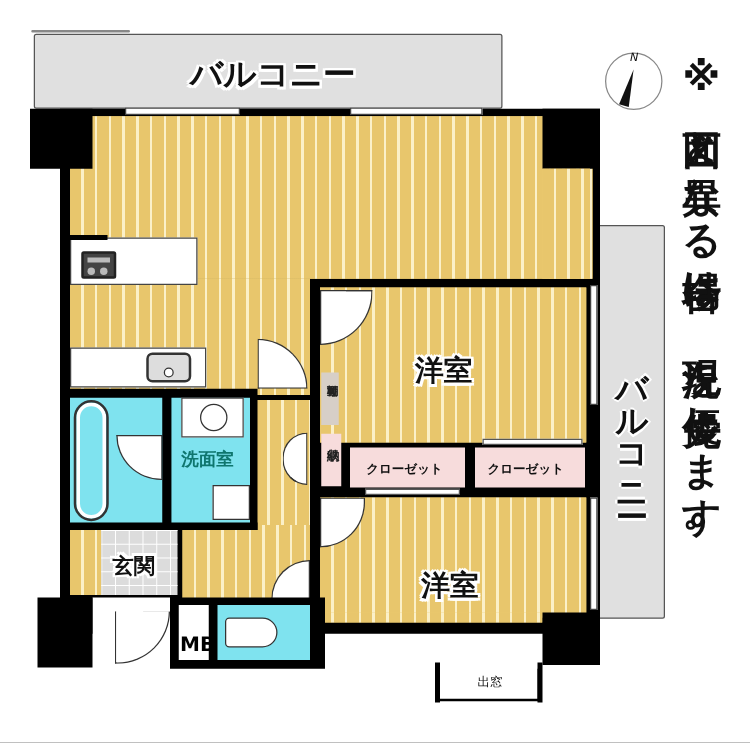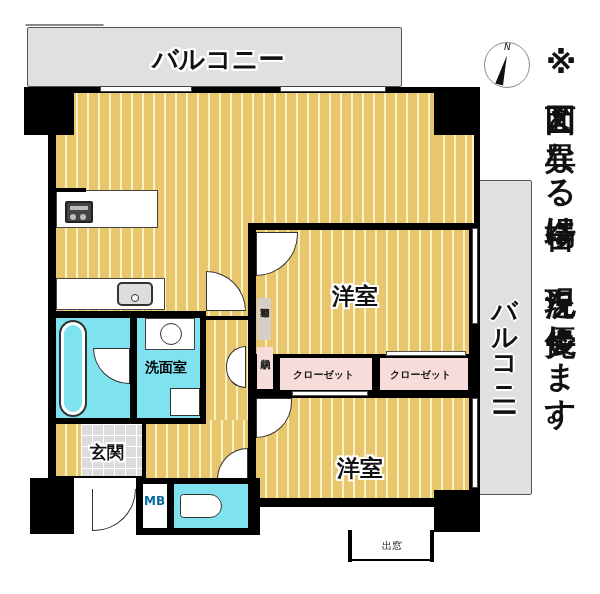--- a/index.html
+++ b/index.html
@@ -105,37 +105,37 @@
 <div class="abs white door" style="left:217px;top:448px;width:31px;height:32px;border-radius:31px 0 0 0;"></div>
 
 <div class="abs wet" style="left:56px;top:318px;width:74px;height:102px;"></div>
 <div class="abs" style="left:59px;top:320px;width:28px;height:97px;background:#7fe3ef;border:2px solid #333;border-radius:14px;box-shadow:inset 0 0 0 3px #fff;"></div>
 <div class="abs white door" style="left:93px;top:348px;width:37px;height:36px;border-radius:0 0 0 37px;"></div>
 
 <div class="abs wet" style="left:137px;top:318px;width:64px;height:102px;"></div>
 <div class="abs white" style="left:145px;top:318px;width:50px;height:32px;border:1px solid #444;">
   <div class="abs" style="left:14px;top:4px;width:22px;height:22px;border:1.5px solid #333;border-radius:50%;"></div>
 </div>
-<span class="abs" style="left:145px;top:359px;font-size:14px;font-weight:bold;color:#000000;">洗面室</span>
+<span class="abs" style="left:145px;top:359px;font-size:14px;font-weight:bold;color:#0f766e;">洗面室</span>
 <div class="abs white" style="left:170px;top:388px;width:30px;height:28px;border:1.5px solid #333;"></div>
 <div class="abs wall" style="left:130px;top:316px;width:7px;height:108px;"></div>
 <div class="abs wall" style="left:48px;top:418px;width:158px;height:6px;"></div>
 <div class="abs wall" style="left:200px;top:316px;width:6px;height:108px;"></div>
 <div class="abs wall" style="left:48px;top:311px;width:158px;height:7px;"></div>
 
 <div class="abs floor" style="left:56px;top:424px;width:25px;height:52px;"></div>
 <div class="abs tile" style="left:81px;top:424px;width:61px;height:52px;"></div>
 <span class="abs label" style="left:90px;top:441px;font-size:17px;">玄関</span>
 
 <div class="abs white" style="left:74px;top:478px;width:62px;height:57px;"></div>
 <div class="abs wall" style="left:30px;top:478px;width:44px;height:56px;"></div>
 <div class="abs white door" style="left:92px;top:489px;width:44px;height:42px;border-radius:0 0 44px 0;border-top:none;"></div>
 <div class="abs wall" style="left:136px;top:478px;width:124px;height:57px;"></div>
 <div class="abs white" style="left:143px;top:484px;width:24px;height:44px;">
-  <span class="abs" style="left:1px;top:10px;font-size:12px;font-weight:bold;color:#0369a1;">MB</span>
+  <span class="abs" style="left:1px;top:22px;font-size:16px;font-weight:bold;color:#000000;">MB</span>
 </div>
 <div class="abs wet" style="left:174px;top:484px;width:74px;height:44px;"></div>
 <div class="abs white" style="left:180px;top:494px;width:42px;height:24px;border:1.5px solid #333;border-radius:4px 14px 14px 4px;"></div>
 
 <div class="abs" style="left:484px;top:42px;width:46px;height:46px;border:1px solid #888;border-radius:50%;background:#fff;">
   <span class="abs" style="left:19px;top:-1px;font-size:9px;font-style:italic;color:#111;">N</span>
   <div class="abs" style="left:14px;top:12px;width:0;height:0;border-left:4px solid transparent;border-right:4px solid transparent;border-bottom:30px solid #111;transform:rotate(15deg);"></div>
 </div>
 
 <div class="abs vtext" style="left:539px;top:44px;font-size:31px;line-height:44px;color:#111;letter-spacing:1px;">※図面と異なる場合は、現況を優先します。</div>

